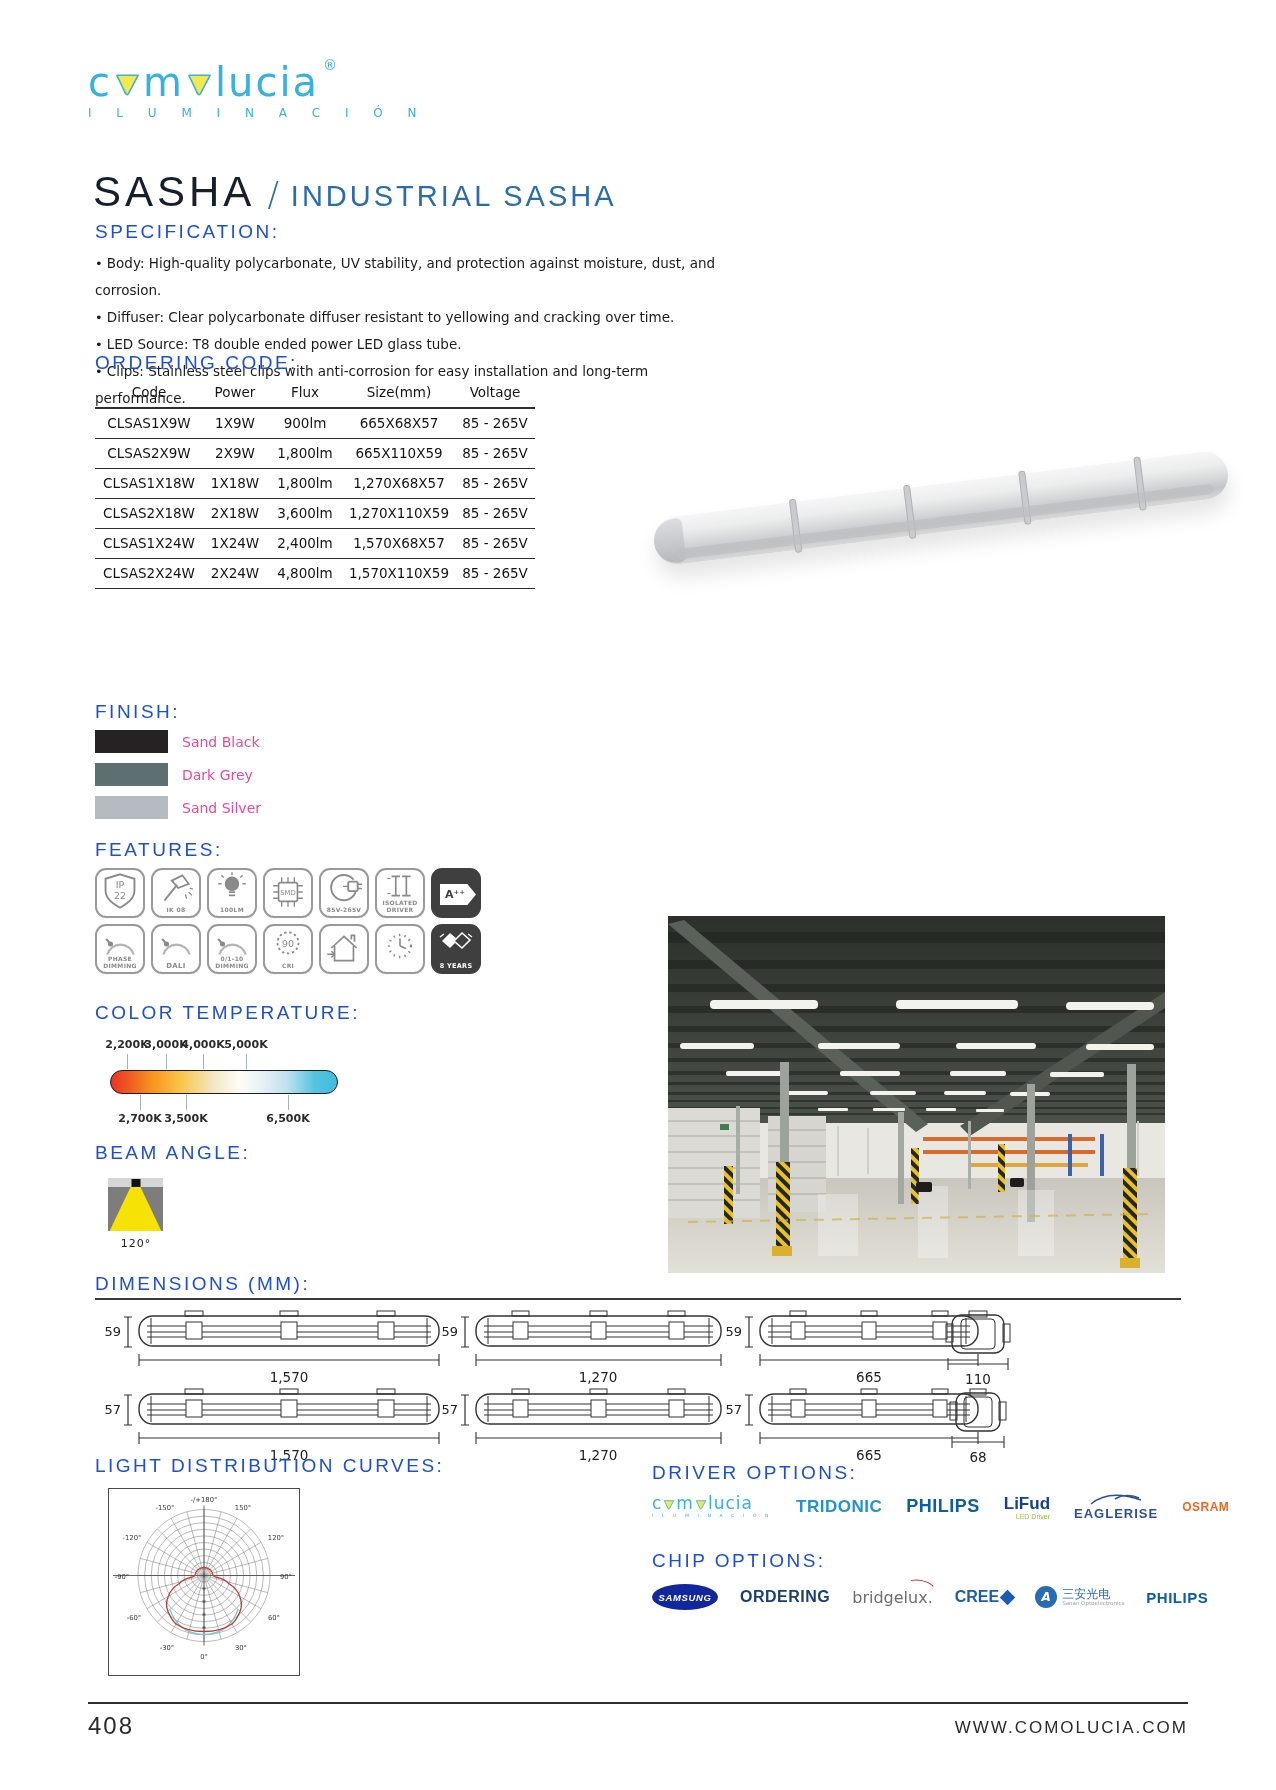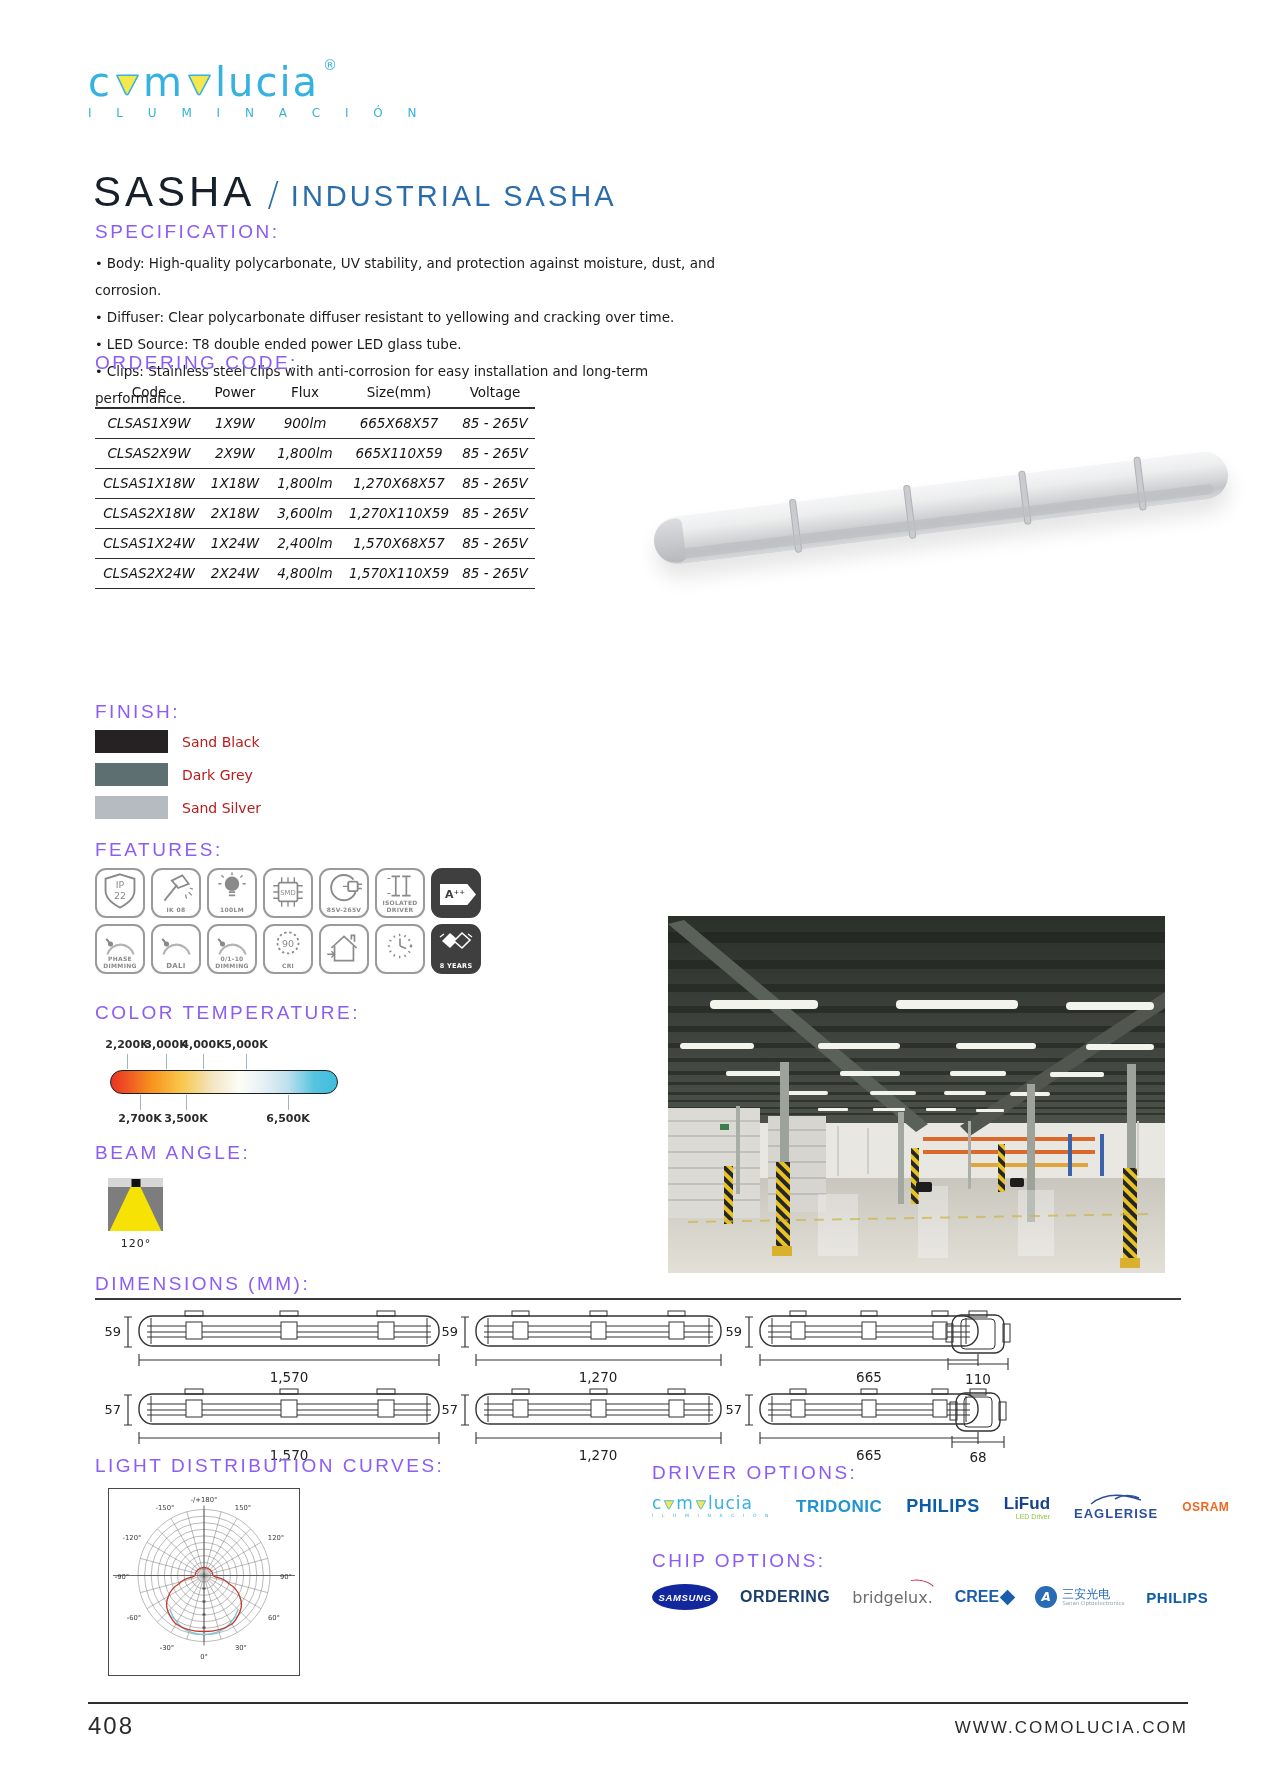--- a/index.html
+++ b/index.html
@@ -16,48 +16,48 @@
   
   .logo-sm .logo-row { font-size:17px; letter-spacing:1px; }
   .logo-sm .logo-tri { width:12px; height:11px; margin:2px 1px 0 1px; }
   .logo-sm .logo-sub { font-size:4.5px; letter-spacing:3.6px; margin-top:1px; }
 
   
   .title { position:absolute; left:93px; top:168px; display:flex; align-items:baseline; gap:12px; }
   .title .name { font-family:"Liberation Sans",sans-serif; font-size:42px; letter-spacing:4px; color:#161f2a; font-weight:500; }
   .title .sep { font-size:34px; color:#2b6cab; font-weight:300; }
   .title .cat { font-family:"Liberation Sans",sans-serif; font-size:29px; letter-spacing:3px; color:#2b6cab; font-weight:500; }
-  .sec-h { position:absolute; font-family:"Liberation Sans",sans-serif; font-size:19px; letter-spacing:2.5px; color:#8b5cf6; font-weight:500; }
+  .sec-h { position:absolute; font-family:"Liberation Sans",sans-serif; font-size:19px; letter-spacing:2.5px; color:#1d4ed8; font-weight:500; }
 
   
   .spec-list { position:absolute; left:95px; top:250px; width:640px; list-style:none; }
   .spec-list li { font-size:13.5px; color:#1c1c1c; line-height:27px; }
   .spec-list li::before { content:"• "; font-size:13px; }
 
   
   .order-table { position:absolute; left:95px; top:378px; border-collapse:collapse; table-layout:fixed; }
   .order-table th, .order-table td { font-size:13.5px; color:#141414; text-align:center; padding:6px 4px 7px; font-weight:400; }
   .order-table thead tr { border-bottom:2px solid #2e2e2e; }
-  .order-table tbody tr { border-bottom:1.6px solid #2e2e2e;font-style:italic; }
+  .order-table tbody tr { border-bottom:1.6px solid #2e2e2e; }
   .c0{width:108px}.c1{width:64px}.c2{width:76px}.c3{width:112px}.c4{width:80px}
 
   
   .product { position:absolute; left:640px; top:412px; width:600px; height:190px; }
   .tube { position:absolute; left:12px; top:72px; width:578px; height:48px; border-radius:24px;
           background:linear-gradient(180deg,#f6f6f8 0%,#eceded 30%,#d3d4d6 62%,#c3c4c7 78%,#d7d8da 100%);
           transform:rotate(-7deg); box-shadow:0 14px 20px rgba(0,0,0,.10); }
   .tube-cap { position:absolute; left:0; top:2px; width:30px; height:44px; border-radius:22px 6px 6px 22px; background:linear-gradient(180deg,#dcdde0,#b7b8bc); }
   .tube-base { position:absolute; left:20px; right:16px; bottom:5px; height:10px; border-radius:5px; background:#bdbfc2; opacity:.75; }
   .tube-clip { position:absolute; top:-3px; width:7px; height:54px; border-radius:3px; background:#c9cbce; border:1px solid #b0b2b6; }
 
   
   .finish-list { position:absolute; left:95px; top:730px; }
   .finish-row { display:flex; align-items:center; margin-bottom:10px; }
   .swatch { width:73px; height:23px; margin-right:14px; }
-  .finish-label { font-size:14px; color:#b91c1c; }
+  .finish-label { font-size:14px; color:#ec4899; }
 
   
   .fgrid { position:absolute; left:95px; top:868px; }
   .frow { display:flex; gap:6px; margin-bottom:6px; }
   .fi { position:relative; width:50px; height:50px; border:2px solid #9a9a9a; border-radius:11px; background:#fff; }
   .fi svg { position:absolute; left:50%; top:1px; transform:translateX(-50%); }
   .fi .lbl { position:absolute; bottom:3px; width:100%; text-align:center; font-size:6px; line-height:6.5px; color:#8a8a8a; letter-spacing:.3px; font-weight:700; }
   .fi.dark { background:#3f3f3f; border-color:#3f3f3f; }
   .fi.dark .lbl { color:#fff; }
   .etag { position:absolute; left:7px; top:14px; width:36px; height:21px; background:#fff;

